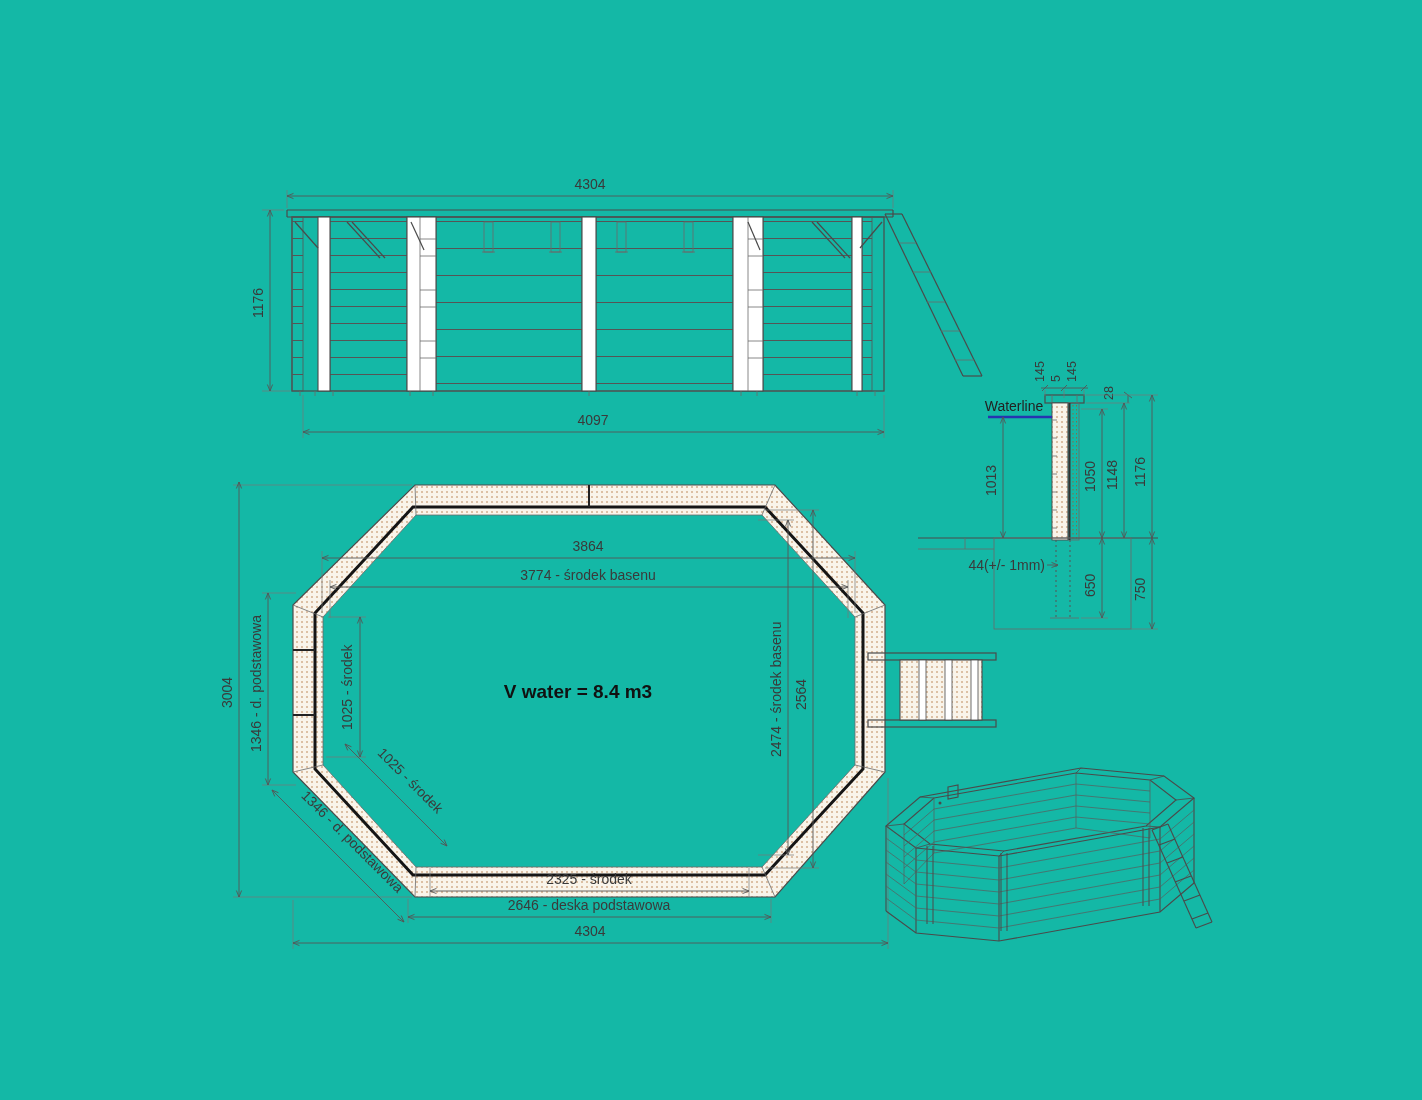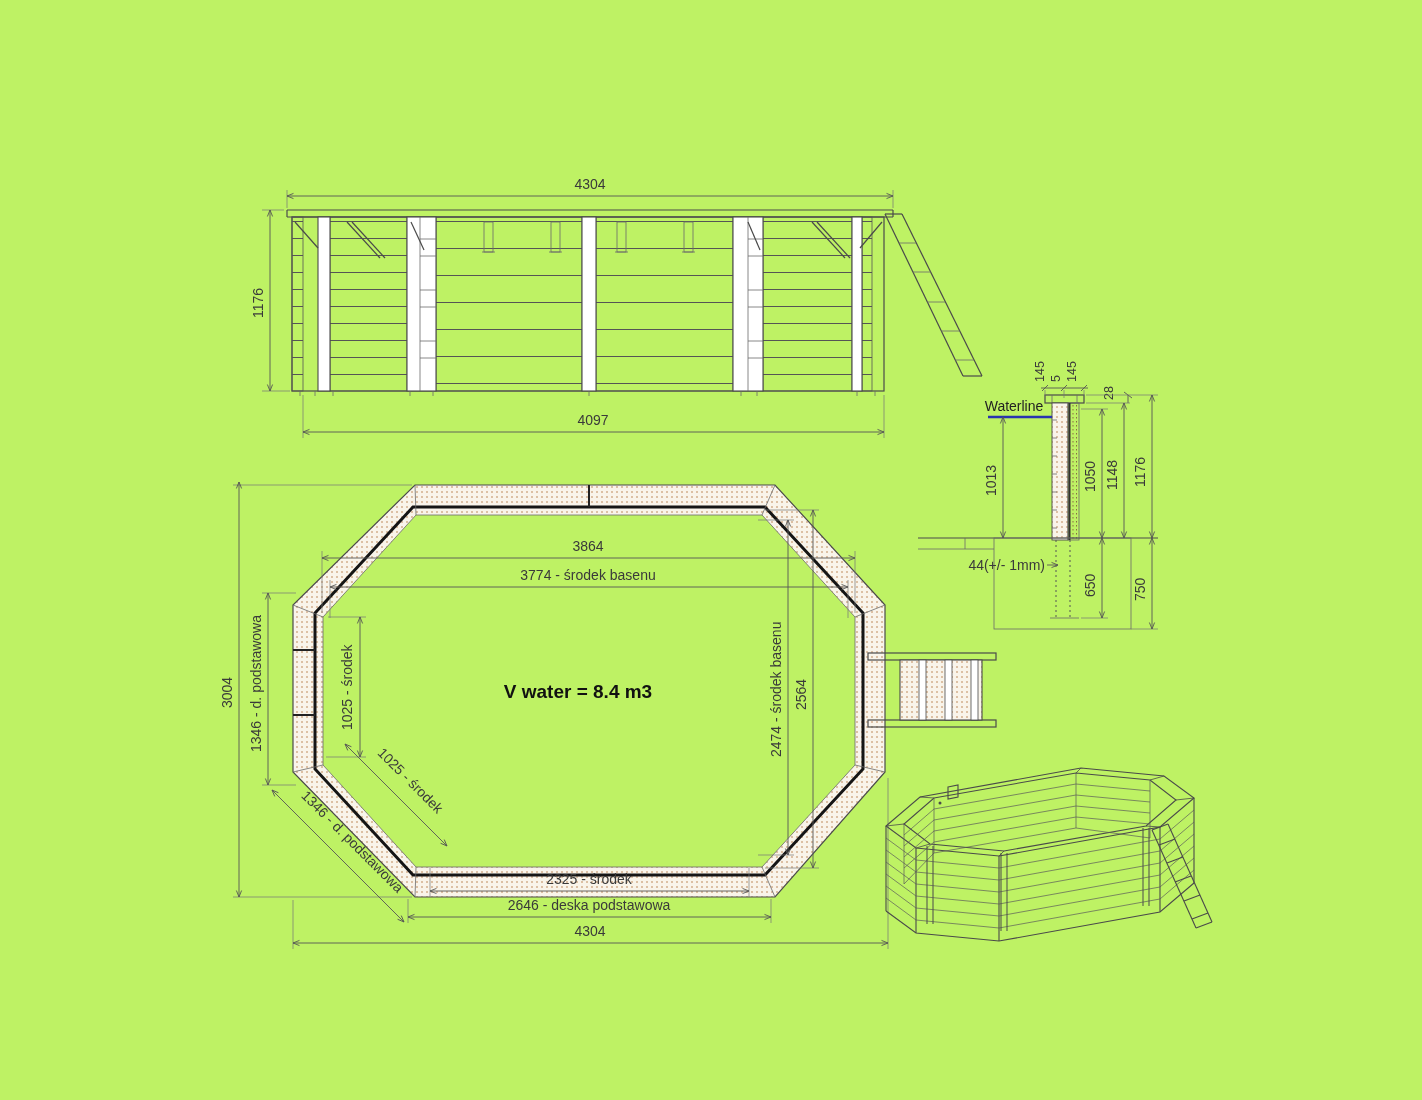--- a/index.html
+++ b/index.html
@@ -1,16 +1,16 @@
 <!DOCTYPE html>
 <html><head>
 <meta charset="utf-8">
 <style>
   html,body{margin:0;padding:0;background:#ffffff;}
-  .stage{position:relative;width:1422px;height:1100px;background:#bef264;overflow:hidden;
+  .stage{position:relative;width:1422px;height:1100px;background:#14b8a6;overflow:hidden;
          font-family:"Liberation Sans",sans-serif;text-align:right;}
   svg{position:absolute;left:0;top:0;}
   .dim-t{font-family:"Liberation Sans",sans-serif;font-size:14px;fill:#3a3a3a;}
   .dim-s{font-family:"Liberation Sans",sans-serif;font-size:12.5px;fill:#3a3a3a;}
   .vol-t{font-family:"Liberation Sans",sans-serif;font-size:19px;font-weight:bold;fill:#111;}
   .wl-t{font-family:"Liberation Sans",sans-serif;font-size:14px;fill:#222;}
   .ln{stroke:#4a4a4a;stroke-width:1.2;fill:none;}
   .lnthin{stroke:#6a6a6a;stroke-width:0.8;fill:none;}
   .dim{stroke:#555;stroke-width:0.9;fill:none;}
   .ext{stroke:#777;stroke-width:0.7;fill:none;}

